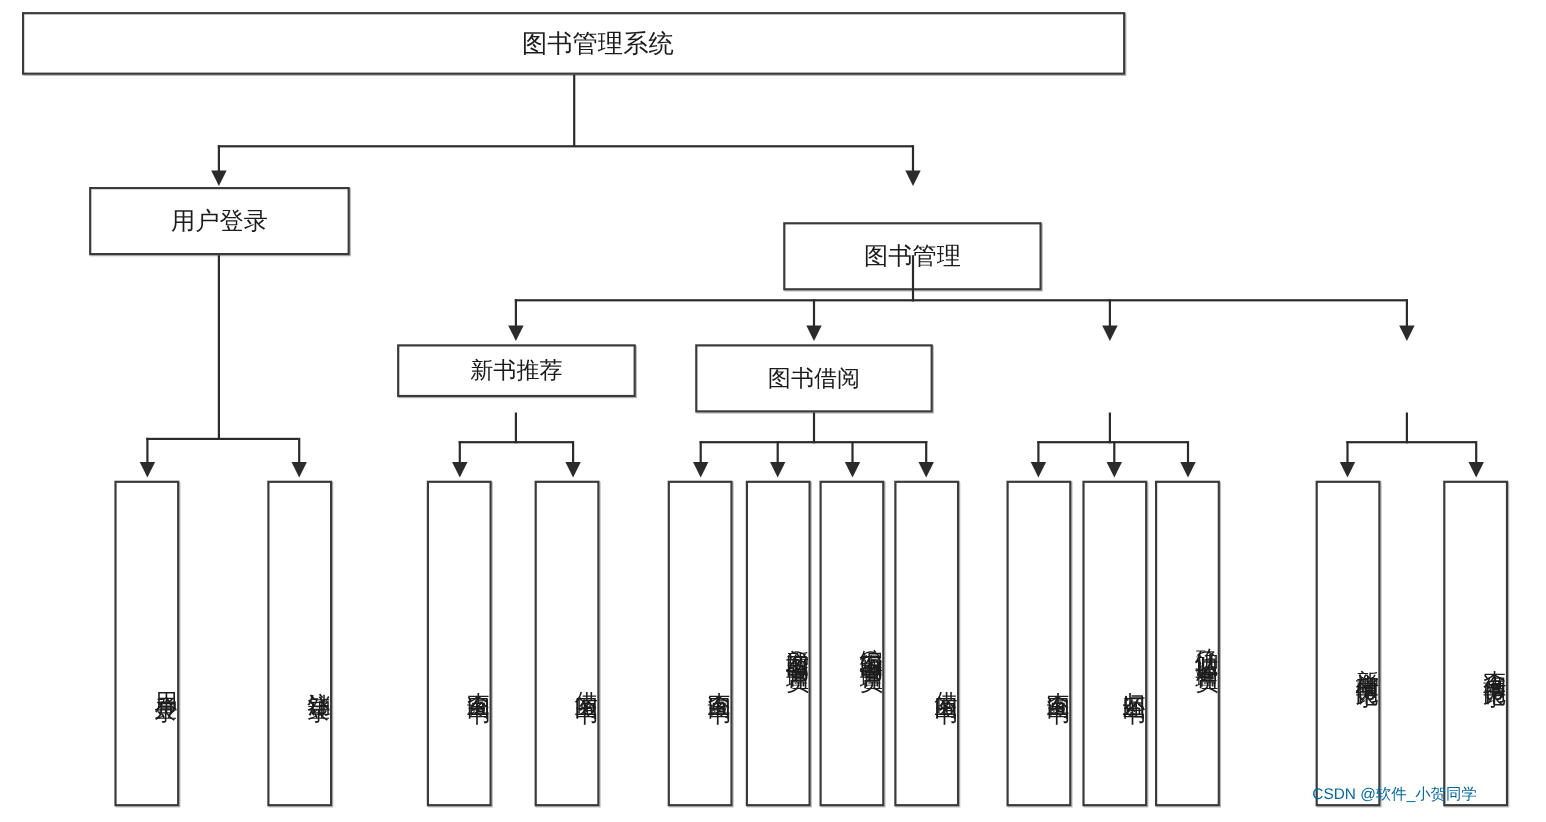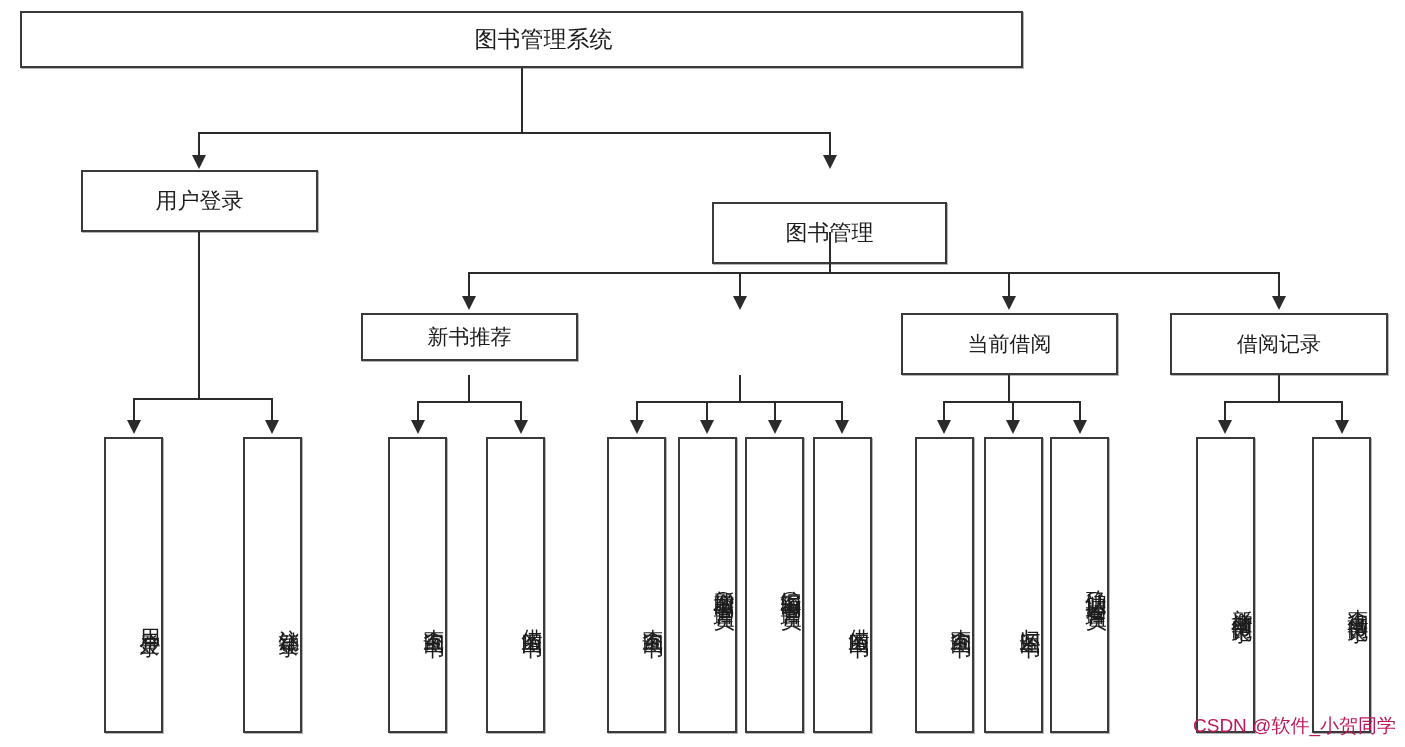--- a/index.html
+++ b/index.html
@@ -61,22 +61,22 @@
   .arrow {
     position: absolute;
     width: 0;
     height: 0;
     border-left: 7px solid transparent;
     border-right: 7px solid transparent;
     border-top: 14px solid #2b2b2b;
   }
   .watermark {
     position: absolute;
-    color: #be185d;
-    font-size: 19px;
+    color: #0369a1;
+    font-size: 14px;
     white-space: nowrap;
     user-select: none;
   }
 </style>
 </head>
 <body>
 
 <div id="canvas">
 
   <div class="node root" style="left:20px; top:11px; width:1003px; height:57px;">
@@ -114,25 +114,22 @@
   <div class="edge v" style="left:739px; top:272px; width:2px; height:26px;"></div>
   <div class="arrow" style="left:733px; top:296px;"></div>
   <div class="edge v" style="left:1008px; top:272px; width:2px; height:26px;"></div>
   <div class="arrow" style="left:1002px; top:296px;"></div>
   <div class="edge v" style="left:1278px; top:272px; width:2px; height:26px;"></div>
   <div class="arrow" style="left:1272px; top:296px;"></div>
 
   <div class="node lvl3" style="left:361px; top:313px; width:217px; height:48px;">
     <span>新书推荐</span>
   </div>
-  <div class="node lvl3" style="left:901px; top:313px; width:217px; height:62px;">
-    <span>当前借阅</span>
-  </div>
-  <div class="node lvl3" style="left:1170px; top:313px; width:218px; height:62px;">
-    <span>借阅记录</span>
+  <div class="node lvl3" style="left:632px; top:313px; width:216px; height:62px;">
+    <span>图书借阅</span>
   </div>
 
   <div class="edge v" style="left:468px; top:375px; width:2px; height:28px;"></div>
   <div class="edge h" style="left:417px; top:401px; width:104px; height:2px;"></div>
   <div class="edge v" style="left:417px; top:401px; width:2px; height:21px;"></div>
   <div class="arrow" style="left:411px; top:420px;"></div>
   <div class="edge v" style="left:520px; top:401px; width:2px; height:21px;"></div>
   <div class="arrow" style="left:514px; top:420px;"></div>
 
   <div class="edge v" style="left:739px; top:375px; width:2px; height:28px;"></div>

